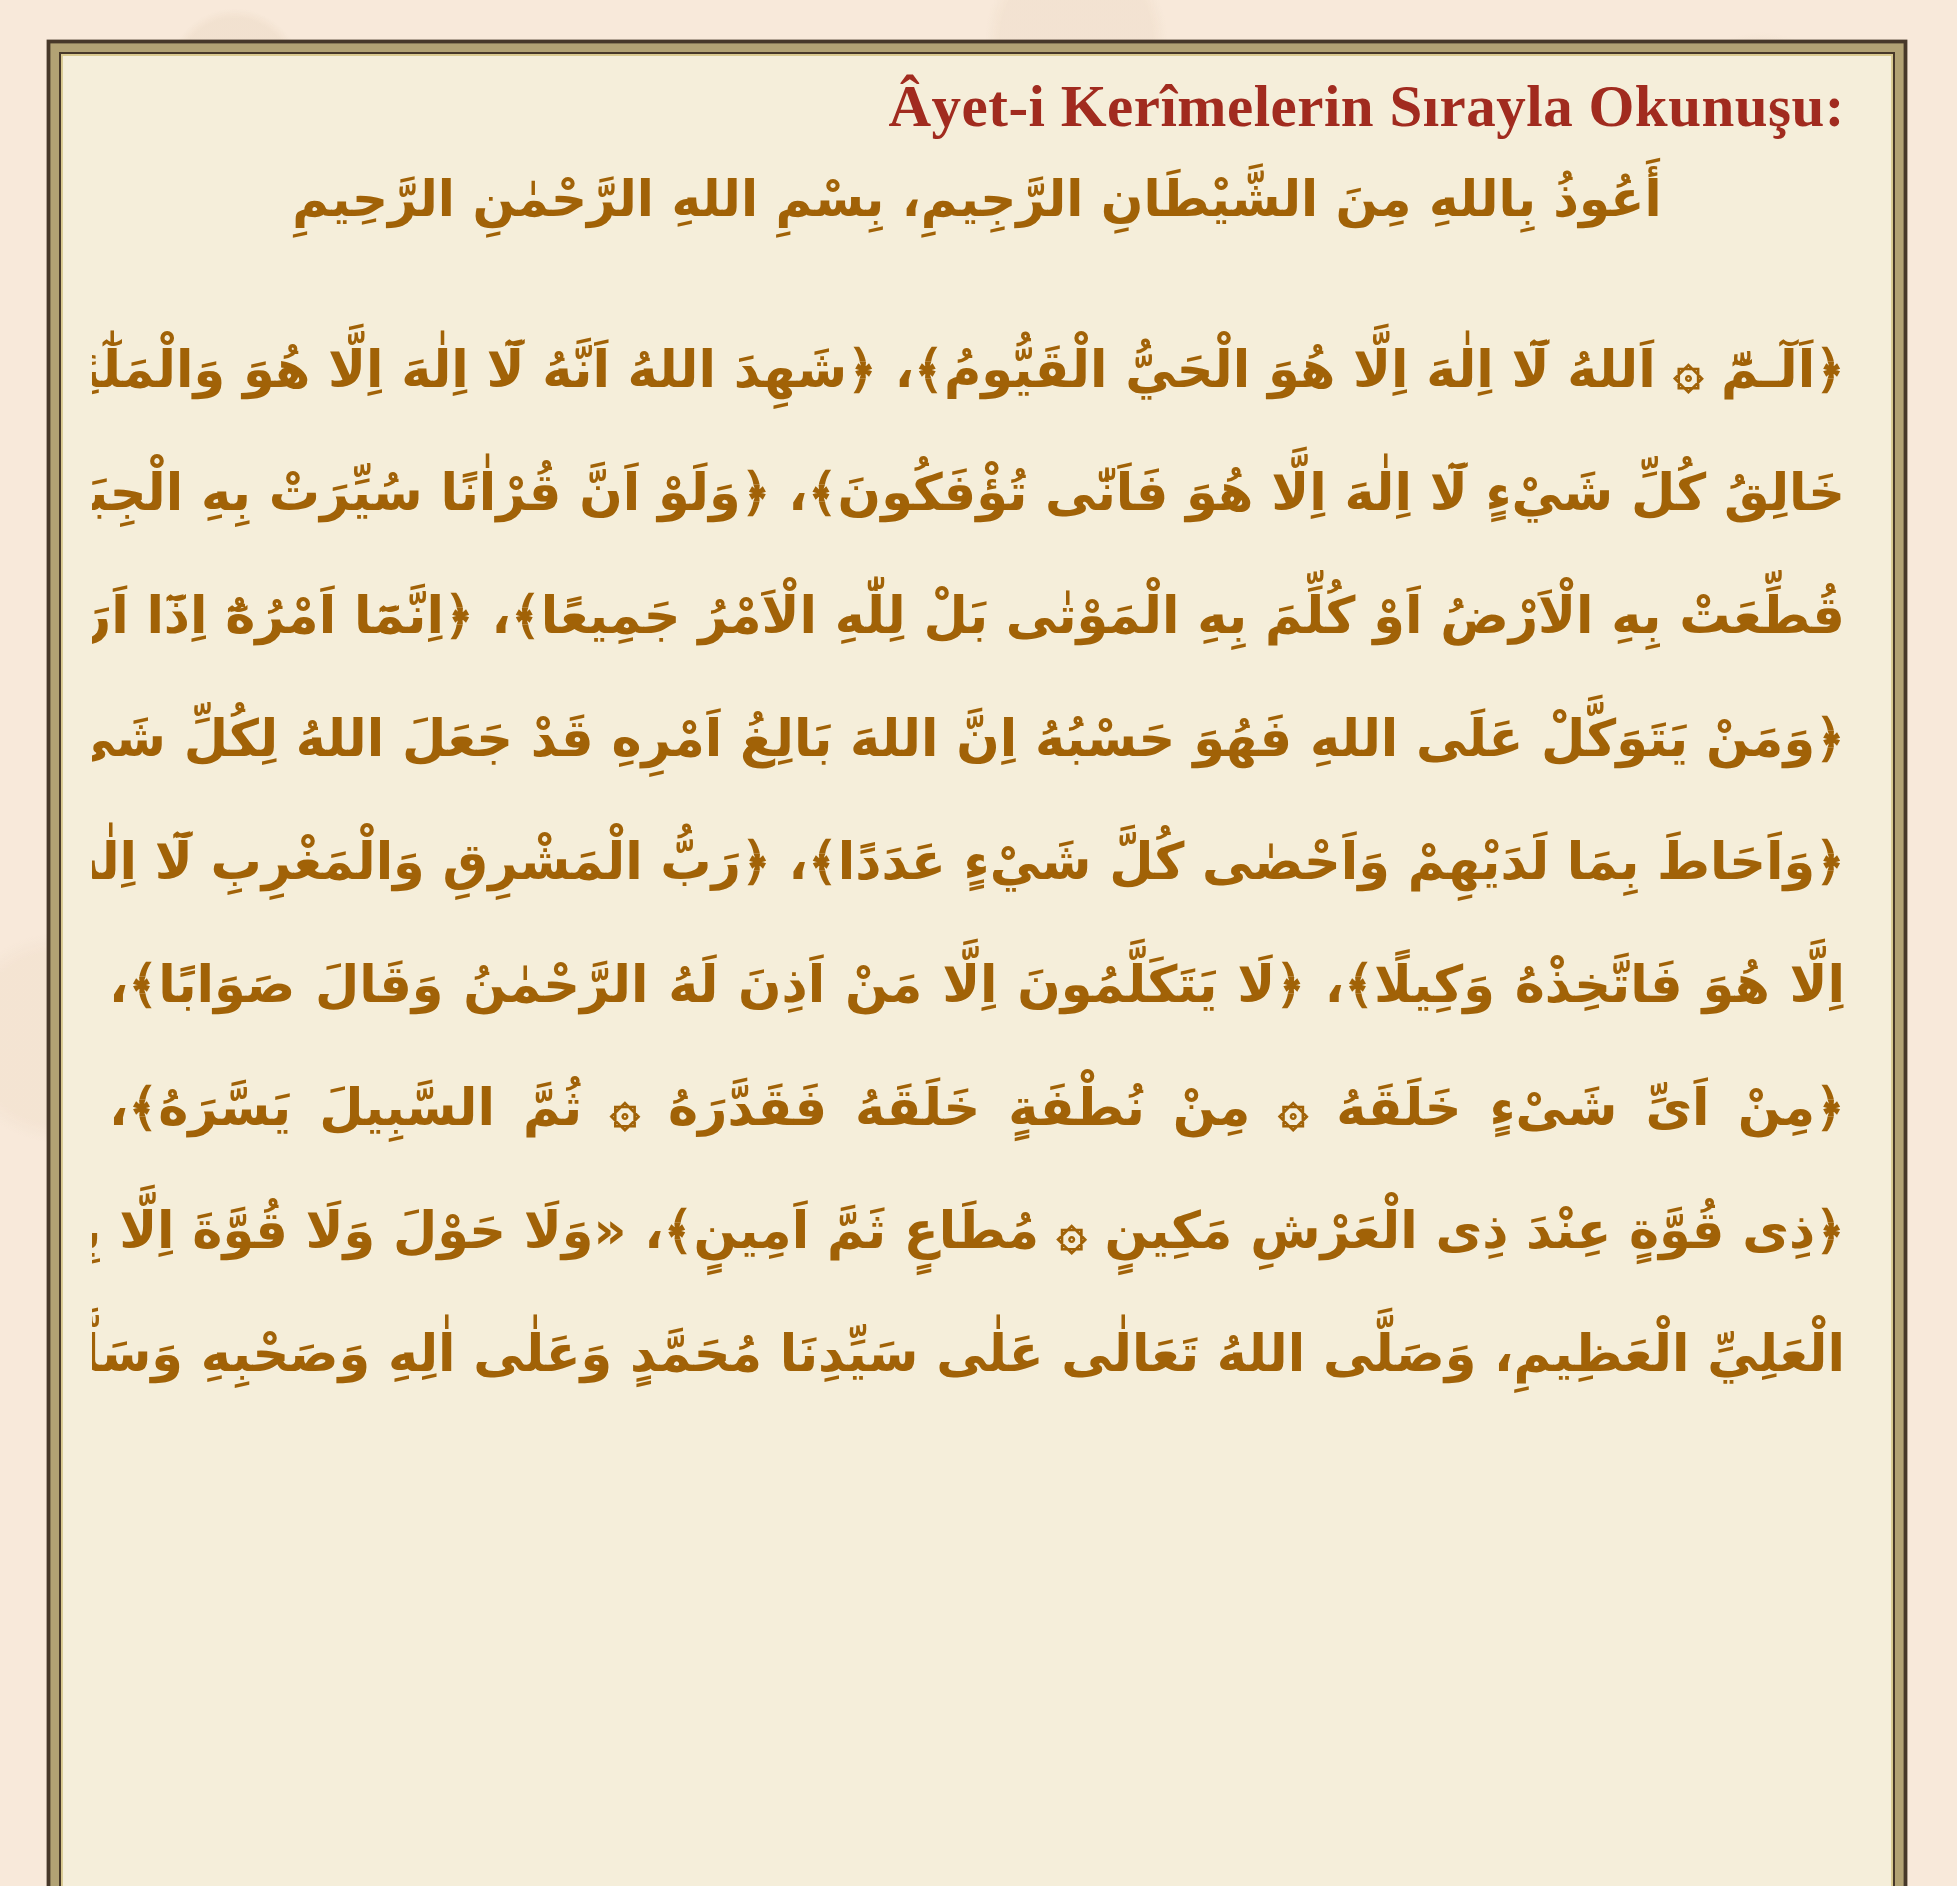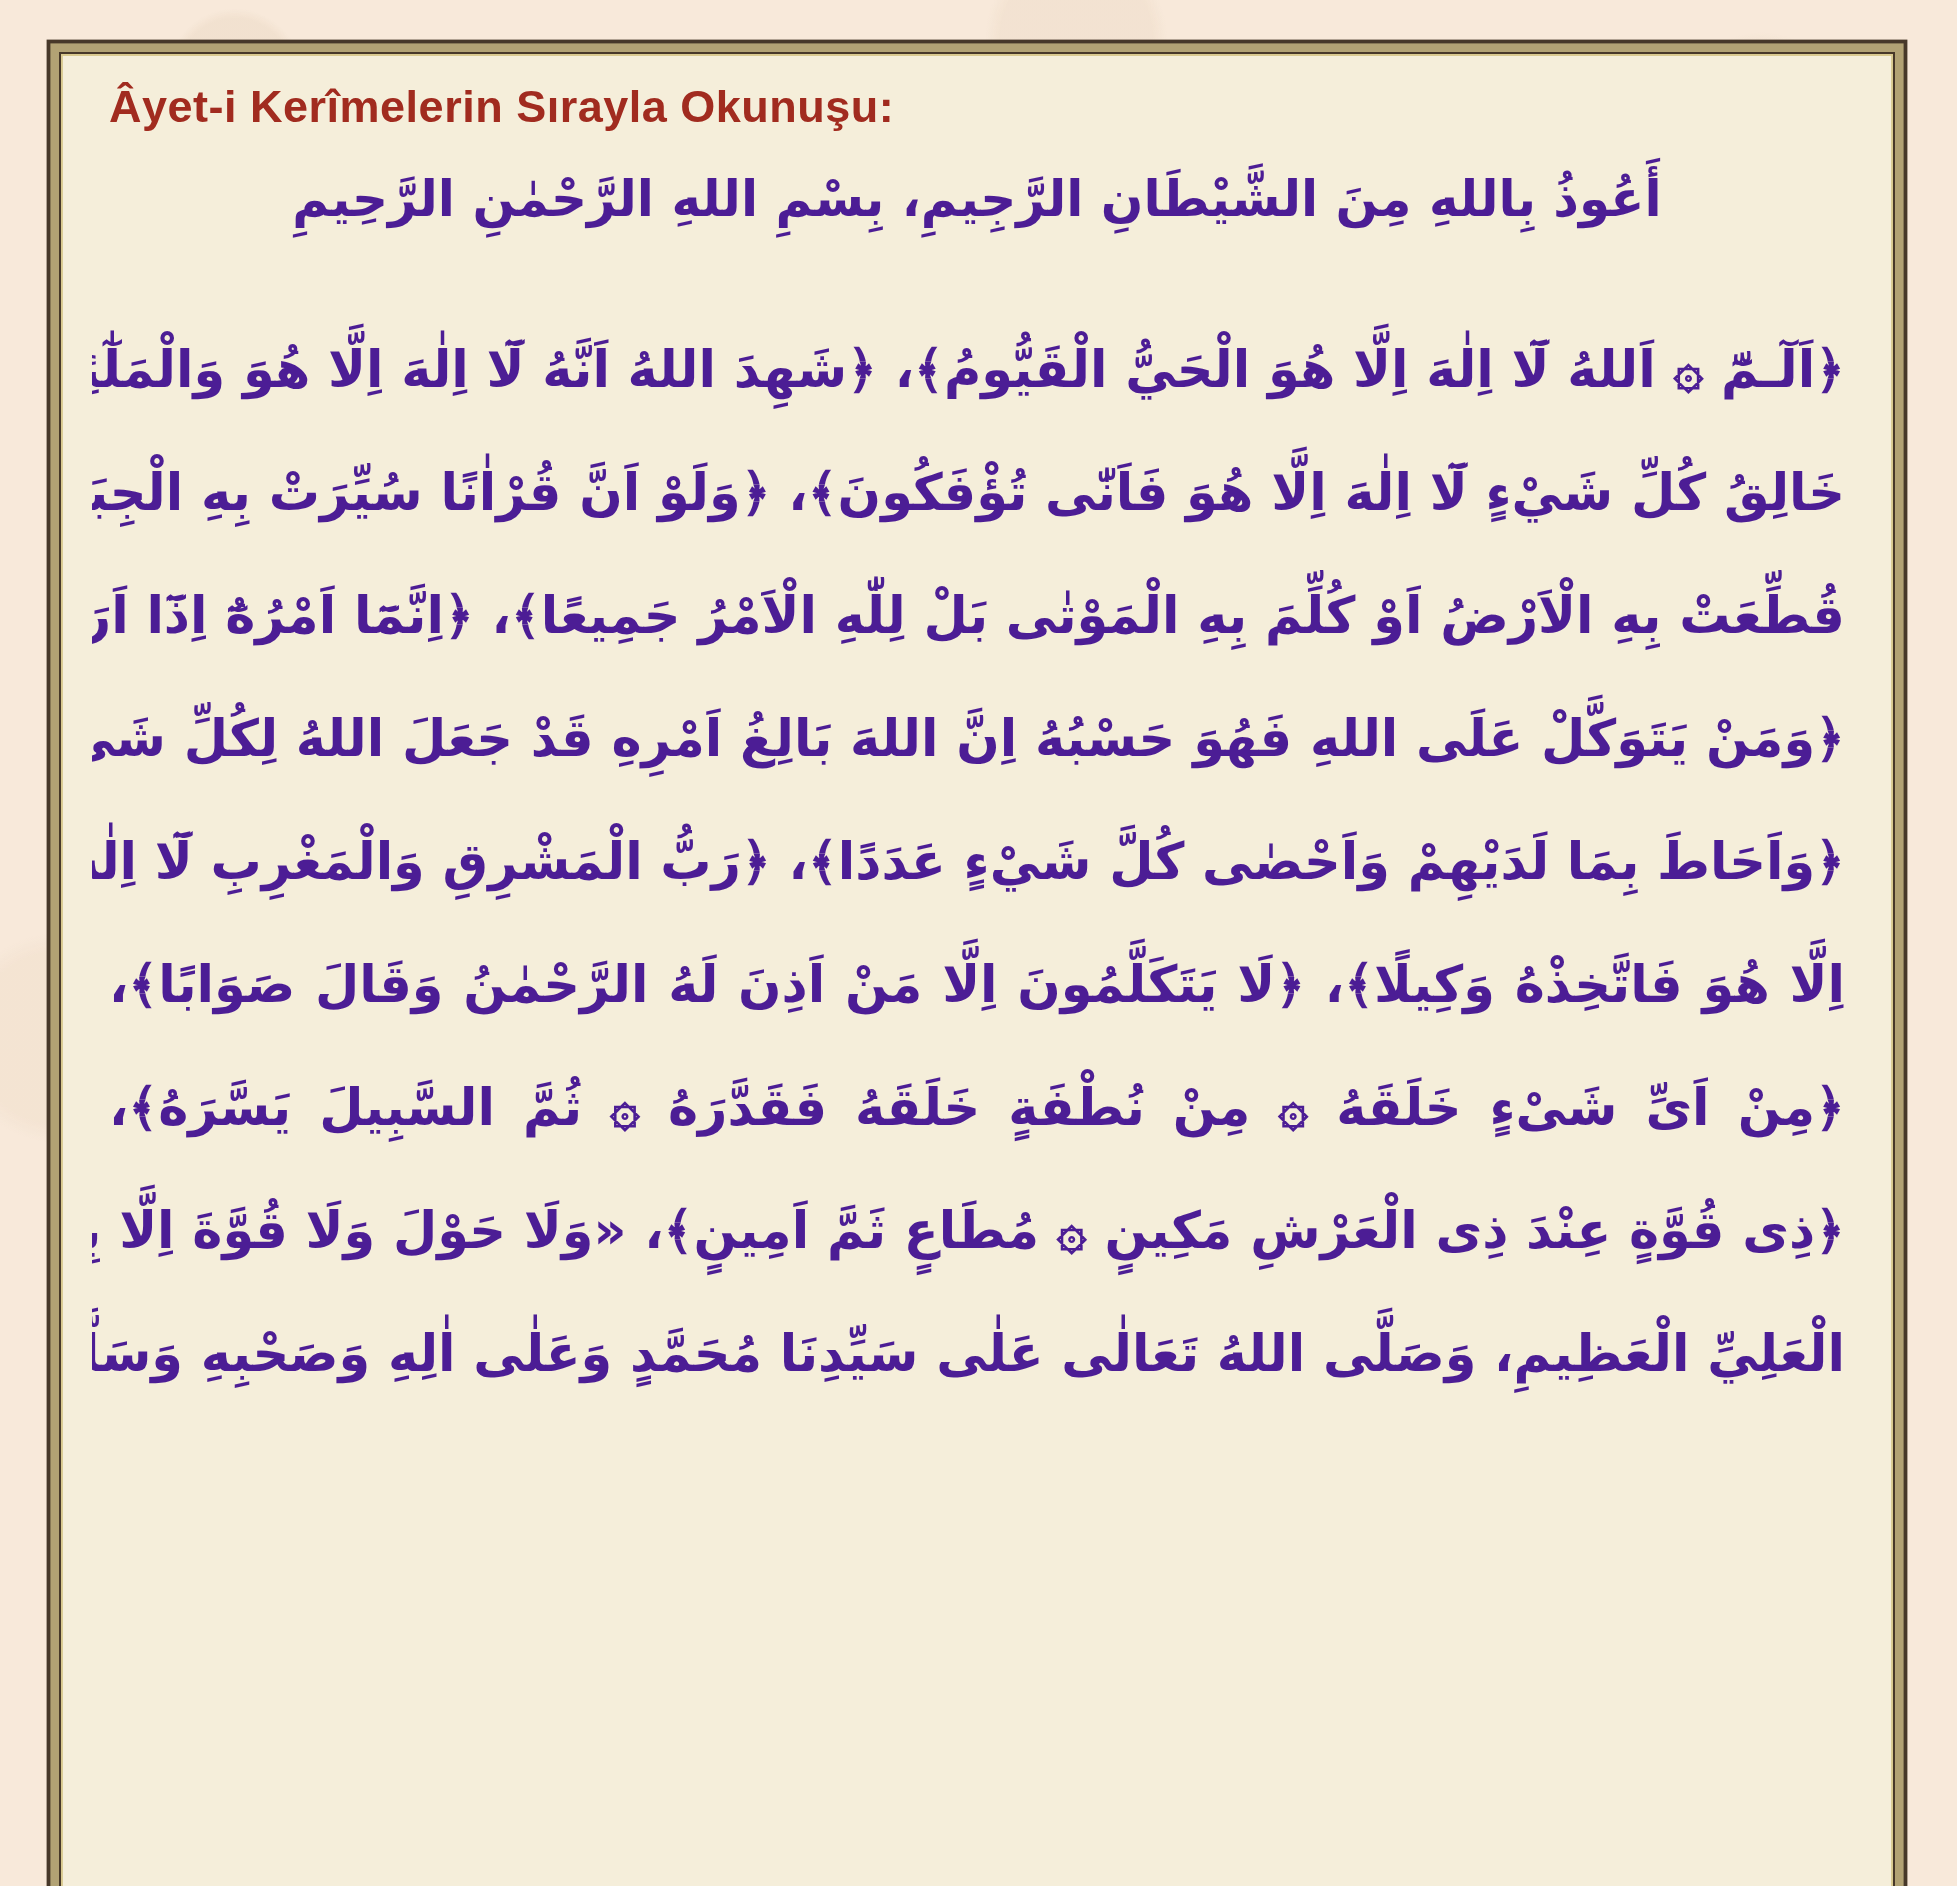--- a/index.html
+++ b/index.html
@@ -42,34 +42,34 @@
     left: 92px;
     top: 63px;
     right: 96px;
     bottom: 0;
     padding: 9.6px 17px 0 17px;
     box-sizing: border-box;
     overflow: hidden;
   }
 
   .title {
-    text-align: left;
-    font-family: Liberation Sans, sans-serif;
+    text-align: right;
+    font-family: Liberation Serif, serif;
     font-weight: 700;
-    font-size: 45px;
+    font-size: 59px;
     line-height: 57px;
     color: #a12b1f;
     margin: 5.7px 0 13.4px 0;
     letter-spacing: 0.5px;
   }
 
   .arabic {
     direction: rtl;
     unicode-bidi: embed;
-    color: #4c1d95;
+    color: #a16207;
     font-family: "DejaVu Sans", sans-serif;
     font-weight: 700;
   }
 
   .basmala-line {
     text-align: center;
     font-size: 50px;
     line-height: 100px;
     margin-bottom: 59px;
   }

